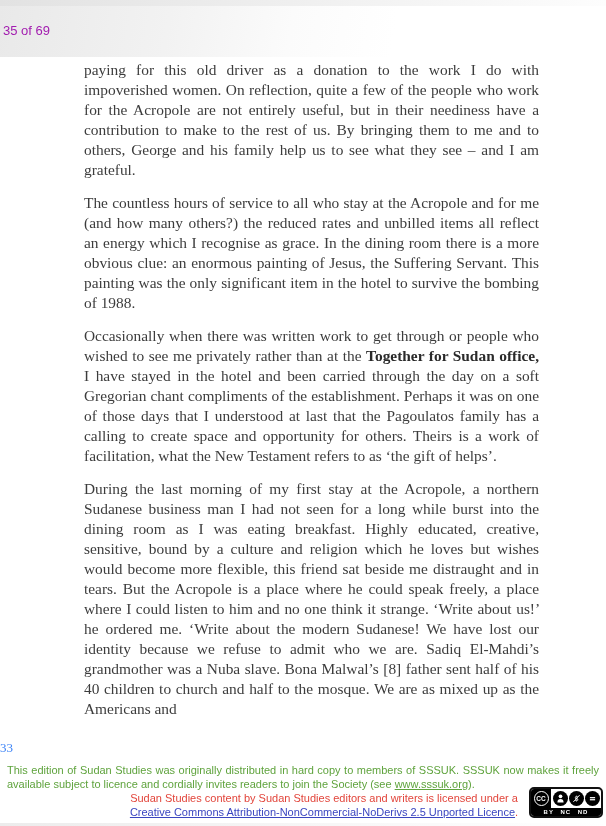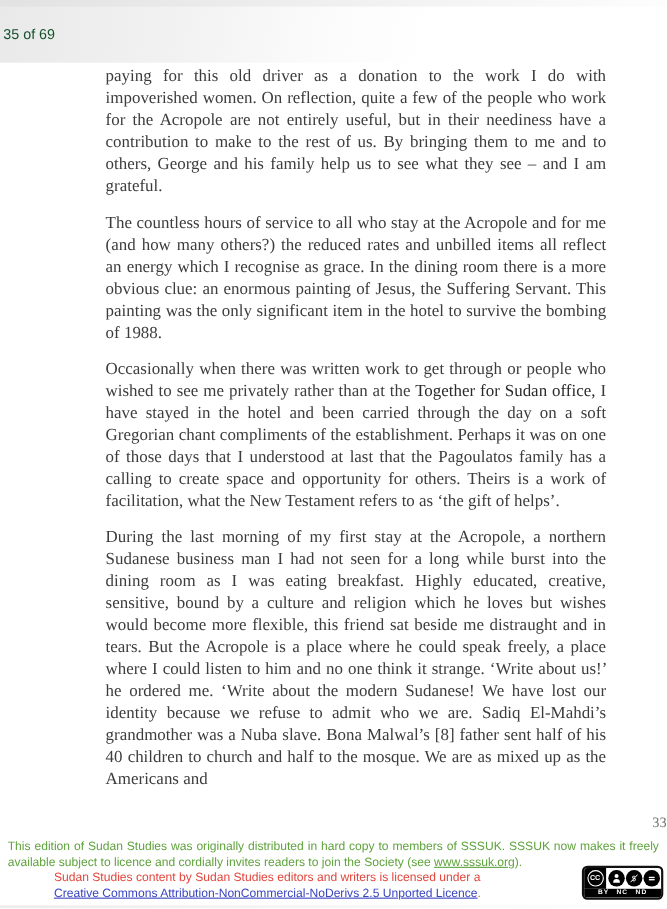--- a/index.html
+++ b/index.html
@@ -11,42 +11,42 @@
   .top-shade{
     position:absolute;top:0;left:0;width:100%;height:57px;
     background:linear-gradient(100deg,#e9e9e9 0%,#f2f2f2 28%,#fbfbfb 48%,#ffffff 65%);
   }
   .top-strip{
     position:absolute;top:0;left:0;width:100%;height:6px;
     background:linear-gradient(to right,#e2e2e2 0%,#f5f5f5 70%,#fdfdfd 100%);
   }
   .page-indicator{
     position:absolute;top:23px;left:3px;
-    font-family:"Liberation Sans",sans-serif;font-size:13px;color:#14532d;
+    font-family:"Liberation Sans",sans-serif;font-size:13px;color:#a21caf;
   }
   
   .page-text{
-    position:absolute;left:96px;top:60px;width:455px;
+    position:absolute;left:84px;top:60px;width:455px;
     font-size:15.4px;line-height:20px;color:#3c3c3c;
     text-align:justify;
   }
   .page-text p{margin:0 0 13px 0;}
   .seg-italic{}
-  .seg-bold{font-weight:normal;color:#2a2a2a;}
+  .seg-bold{font-weight:bold;color:#2a2a2a;}
   .page-number{
     position:absolute;top:740px;left:0;width:100%;
-    text-align:right;font-size:13px;color:#737373;
+    text-align:left;font-size:13px;color:#3b82f6;
   }
   
   .footer{
     position:absolute;left:7px;top:763px;width:592px;
     font-family:"Liberation Sans",sans-serif;font-size:11px;line-height:14px;
   }
   .notice{color:#5fa33d;text-align:justify;}
-  .license{text-align:left;padding-left:42px;}
+  .license{text-align:center;padding-left:42px;}
   .license-line1{color:#e2453b;}
   .seg-link{text-decoration:underline;cursor:pointer;}
   .seg-bluelink{color:#3a45c0;text-decoration:underline;cursor:pointer;}
   .seg-red{color:#e2453b;}
   
   .cc-badge{
     position:absolute;right:3px;top:787px;width:74px;height:31px;
     border:2px solid #111;border-radius:5px;background:#fff;
     box-sizing:border-box;overflow:hidden;cursor:pointer;
     display:flex;flex-direction:column;

